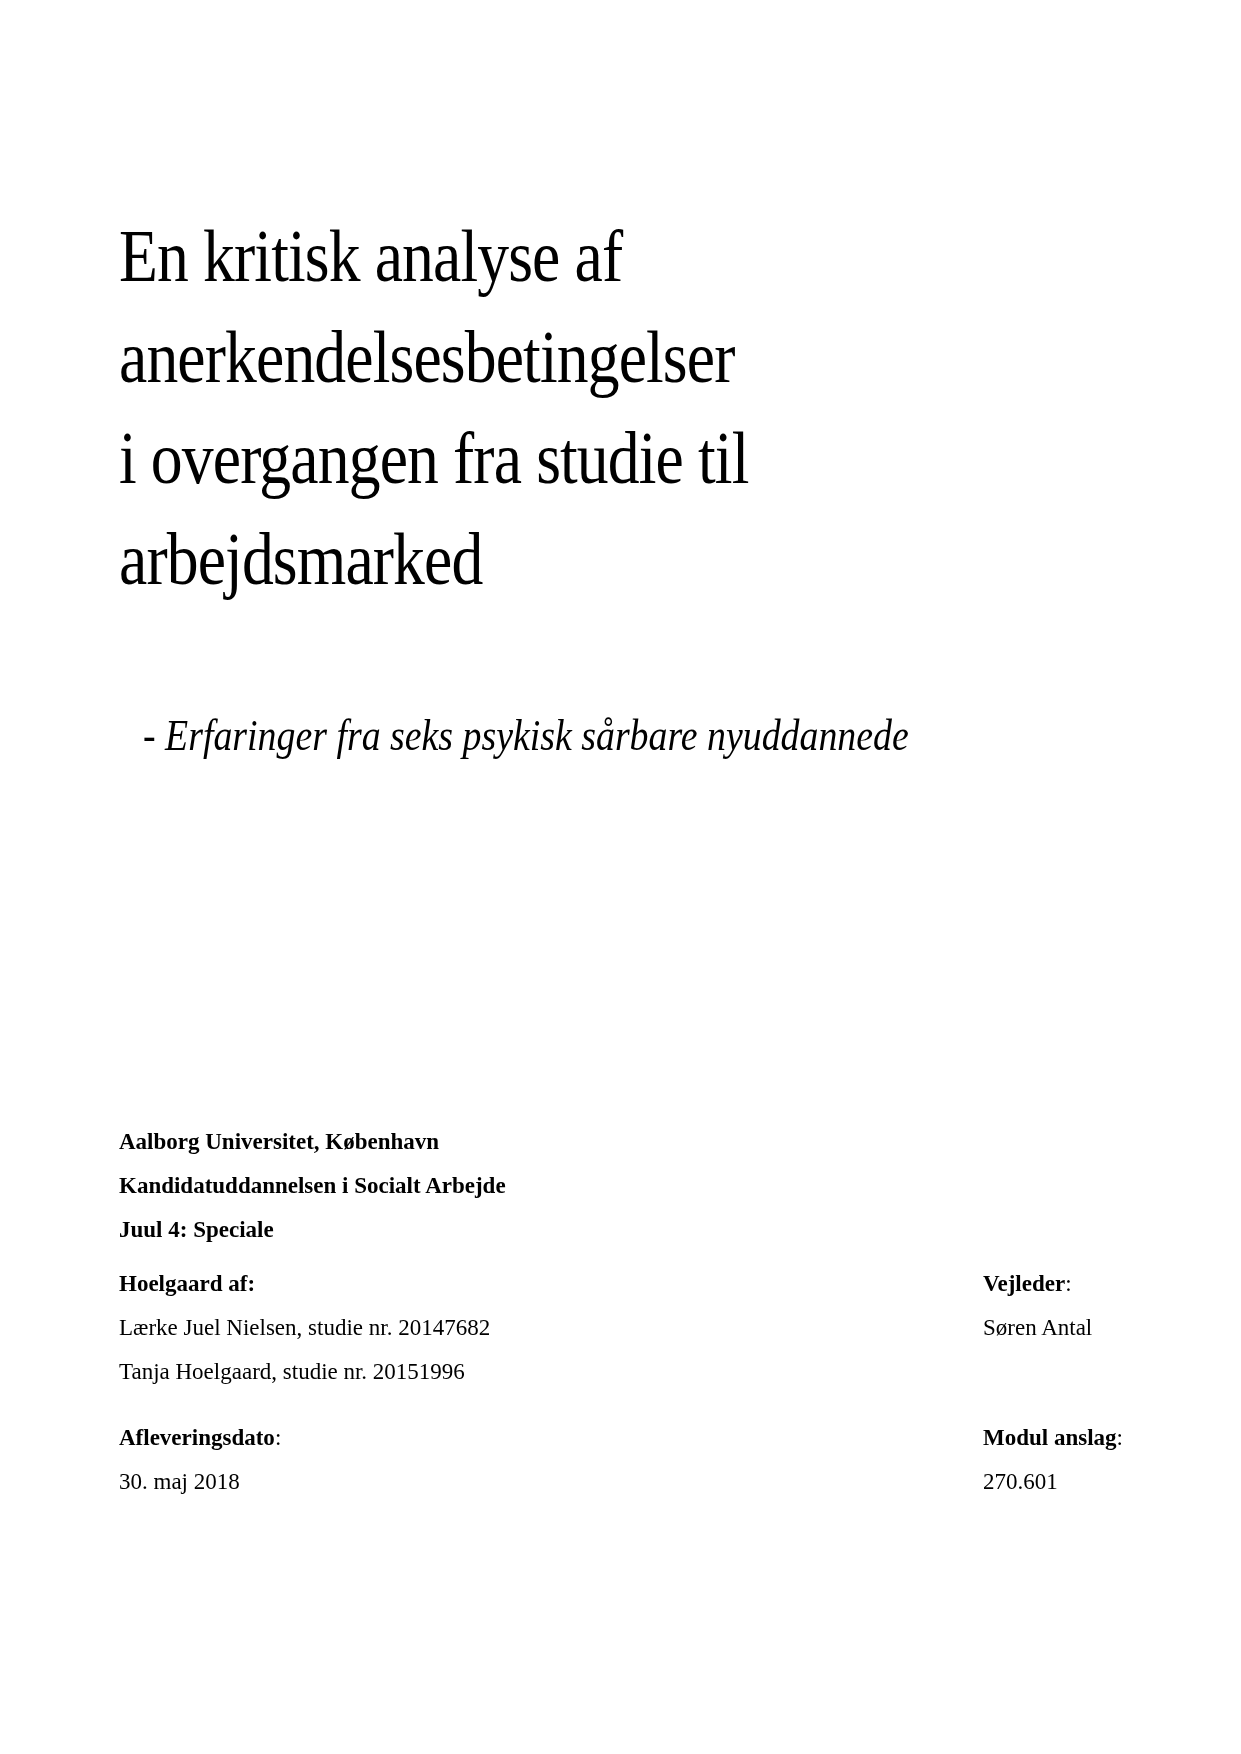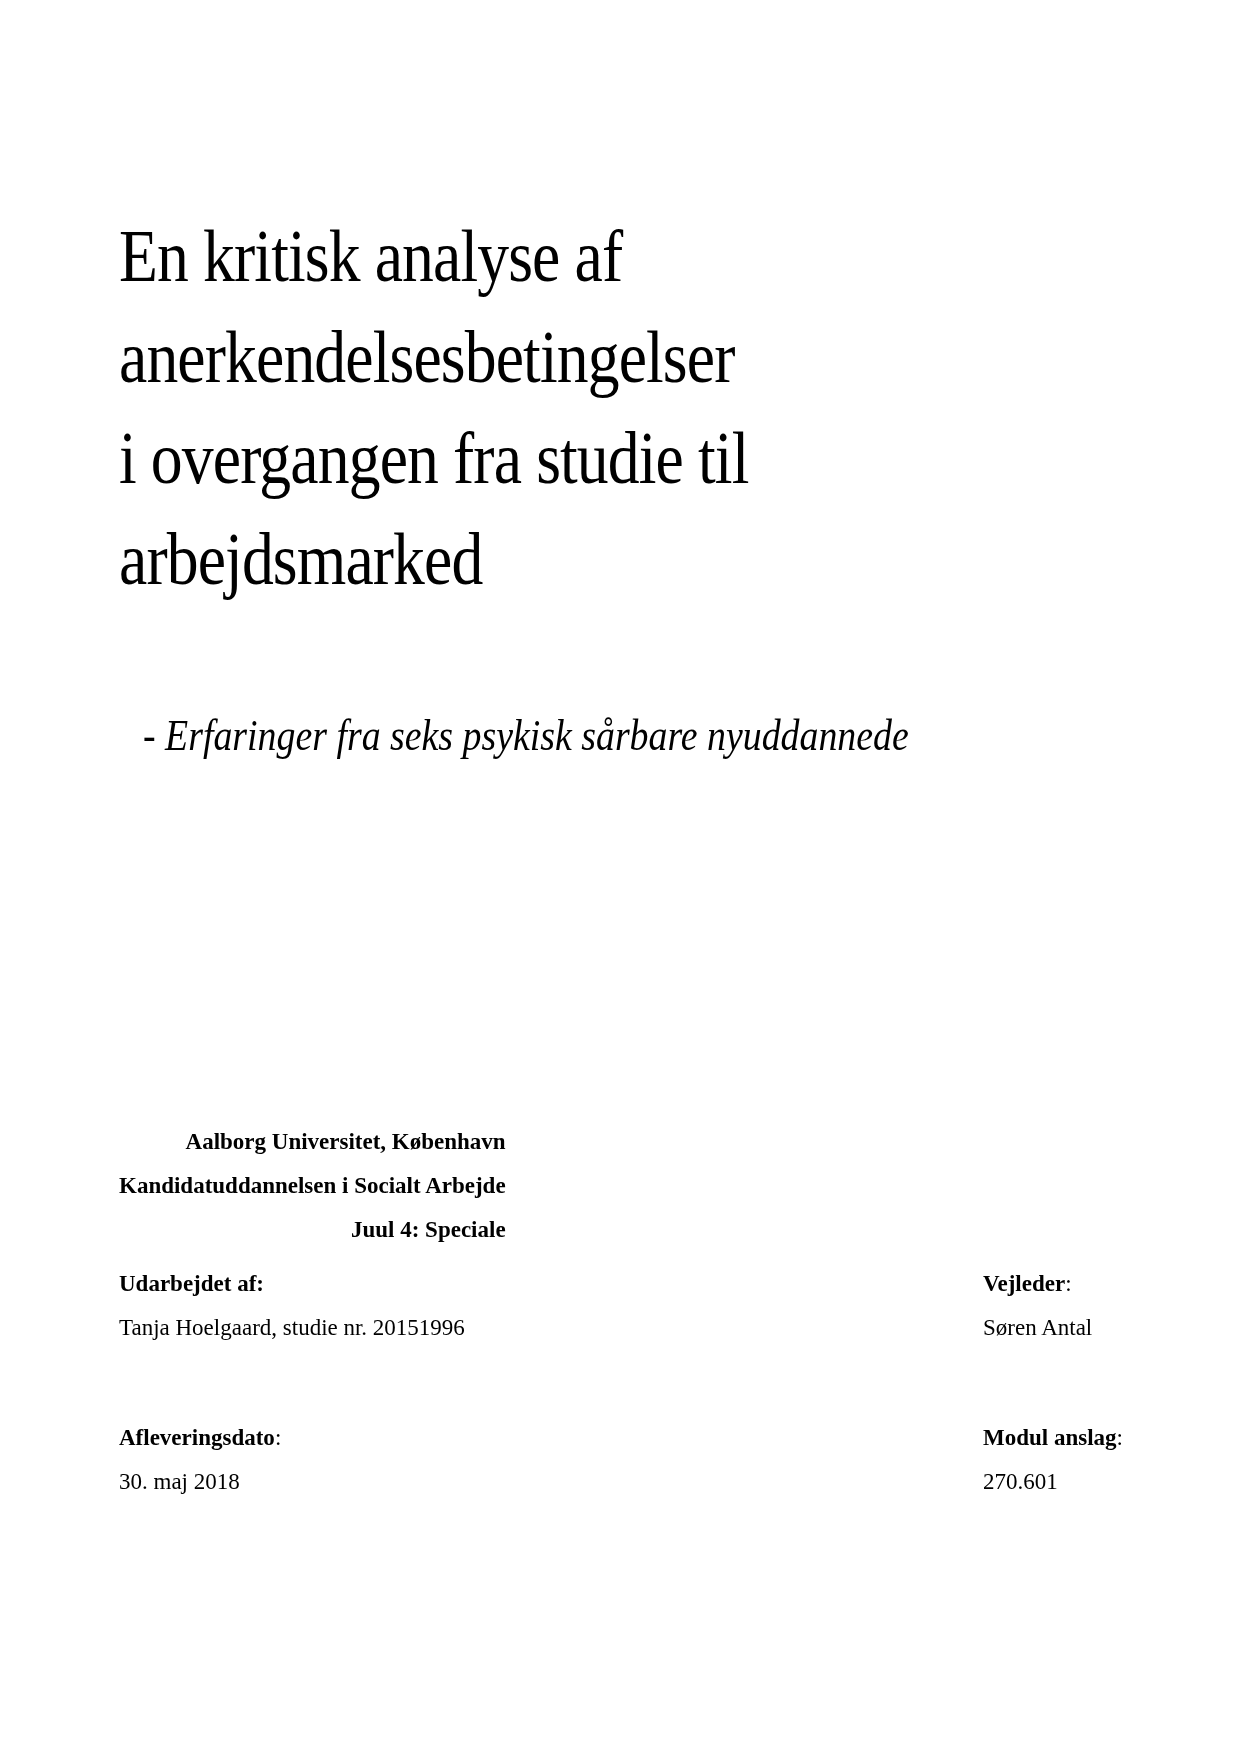--- a/index.html
+++ b/index.html
@@ -39,21 +39,21 @@
     transform: scaleX(0.86);
     transform-origin: left top;
   }
   .info {
     position: absolute;
     font-size: 23px;
     line-height: 44px;
     white-space: nowrap;
   }
   .info .b { font-weight: bold; }
-  .institution { left: 119px; top: 1120px; text-align: right; }
+  .institution { left: 119px; top: 1120px; }
   .institution div { font-weight: bold; }
   .col-left { left: 119px; }
   .col-right { left: 983px; font-family: Liberation Serif, serif; }
   .row1 { top: 1262px; }
   .row2 { top: 1416px; }
   .colon { font-weight: normal; }
 </style>
 </head>
 <body>
 
@@ -66,21 +66,22 @@
 
 <p class="subtitle">- Erfaringer fra seks psykisk sårbare nyuddannede</p>
 
 <div class="info institution">
   <div>Aalborg Universitet, København</div>
   <div>Kandidatuddannelsen i Socialt Arbejde</div>
   <div>Juul 4: Speciale</div>
 </div>
 
 <div class="info col-left row1">
-  <div class="b">Udarbejdet af:</div>
+  <div class="b">Hoelgaard af:</div>
+  <div>Lærke Juel Nielsen, studie nr. 20147682</div>
   <div>Tanja Hoelgaard, studie nr. 20151996</div>
 </div>
 
 <div class="info col-right row1">
   <div><span class="b">Vejleder</span><span class="colon">:</span></div>
   <div>Søren Antal</div>
 </div>
 
 <div class="info col-left row2">
   <div><span class="b">Afleveringsdato</span><span class="colon">:</span></div>

